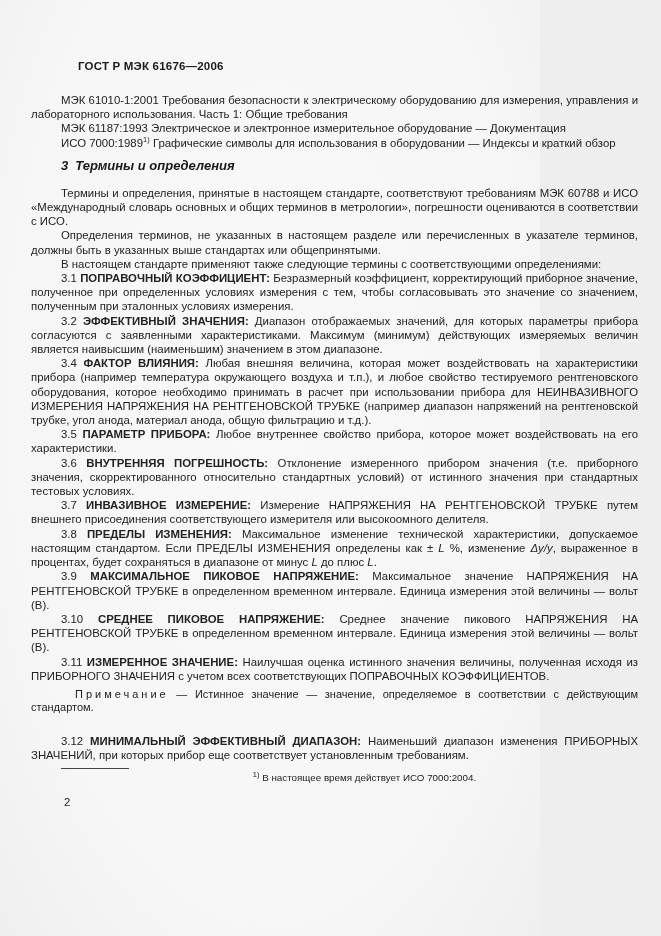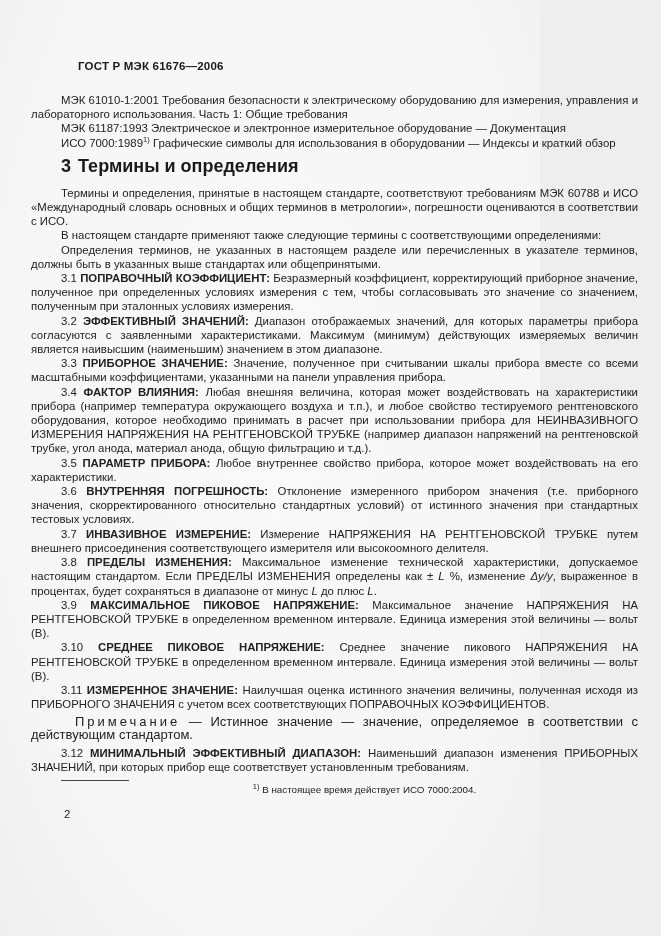--- a/index.html
+++ b/index.html
@@ -33,31 +33,32 @@
   }
   p.para {
     margin: 0;
     text-indent: 30px;
   }
   .b { font-weight: bold; }
   .i { font-style: italic; }
   sup { font-size: 7.5px; line-height: 0; vertical-align: super; }
   p.heading {
     margin: 8px 0 12px 0;
-    font-size: 18px;
+    font-size: 13px;
     line-height: 16px;
     font-weight: bold;
     text-indent: 30px;
     text-align: left;
     color: #1a1a1a;
+    font-style: italic;
   }
   .hgap { display: inline-block; width: 7px; }
   p.note {
-    margin: 5px 0 4px 0;
-    font-size: 13px;
+    margin: 5px 0 20px 0;
+    font-size: 11px;
     line-height: 12.8px;
     text-indent: 44px;
   }
   .note-label { letter-spacing: 3px; }
   .footnote-block {
     margin-top: 6px;
     text-align: center;
   }
   .footnote-rule {
     margin-left: 30px;
@@ -90,28 +91,27 @@
     <div>
         <p class="para"><span>МЭК 61010-1:2001 Требования безопасности к электрическому оборудованию для измерения, управления и лабораторного использования. Часть 1:  Общие требования</span></p>
         <p class="para"><span>МЭК 61187:1993  Электрическое и электронное измерительное оборудование —  Документация</span></p>
         <p class="para"><span>ИСО 7000:1989</span><sup>1)</sup><span> Графические символы для использования в оборудовании —  Индексы и краткий обзор</span></p>
       </div>
 
     <p class="heading"><span>3</span><span class="hgap"></span><span>Термины и определения</span></p>
 
     <div>
         <p class="para"><span>Термины и определения, принятые в настоящем стандарте, соответствуют требованиям МЭК 60788 и ИСО «Международный словарь основных и общих терминов в метрологии», погрешности оцениваются в соответствии с ИСО.</span></p>
+        <p class="para"><span>Определения терминов, не указанных в настоящем разделе или перечисленных в указателе терминов, должны быть в указанных выше стандартах или общепринятыми.</span></p>
         <p class="para"><span>В настоящем стандарте применяют также следующие термины с соответствующими определениями:</span></p>
-        <p class="para"><span>Определения терминов, не указанных в настоящем разделе или перечисленных в указателе терминов, должны быть в указанных выше стандартах или общепринятыми.</span></p>
       </div>
 
     <div>
         <p class="para"><span>3.1 </span><span class="b">ПОПРАВОЧНЫЙ КОЭФФИЦИЕНТ:  </span><span>Безразмерный коэффициент, корректирующий приборное значение, полученное при определенных условиях измерения с тем, чтобы согласовывать это значение со значением, полученным при эталонных условиях измерения.</span></p>
-        <p class="para"><span>3.2 </span><span class="b">ЭФФЕКТИВНЫЙ ЗНАЧЕНИЙ:  </span><span>Диапазон отображаемых значений, для которых параметры прибора согласуются с заявленными характеристиками. Максимум (минимум) действующих измеряемых величин является наивысшим (наименьшим) значением в этом диапазоне.</span></p>
-        <p class="para"><span>3.3 </span><span class="b">ПРИБОРНОЕ ЗНАЧЕНИЕ:  </span><span>Значение, полученное при считывании шкалы прибора вместе со всеми масштабными коэффициентами, указанными на панели управления прибора.</span></p>
+        <p class="para"><span>3.2 </span><span class="b">ЭФФЕКТИВНЫЙ ЗНАЧЕНИЯ:  </span><span>Диапазон отображаемых значений, для которых параметры прибора согласуются с заявленными характеристиками. Максимум (минимум) действующих измеряемых величин является наивысшим (наименьшим) значением в этом диапазоне.</span></p>
         <p class="para"><span>3.4 </span><span class="b">ФАКТОР ВЛИЯНИЯ:  </span><span>Любая внешняя величина, которая может воздействовать на характеристики прибора (например температура окружающего воздуха и т.п.), и любое свойство тестируемого рентгеновского оборудования, которое необходимо принимать в расчет при использовании прибора для НЕИНВАЗИВНОГО ИЗМЕРЕНИЯ НАПРЯЖЕНИЯ НА РЕНТГЕНОВСКОЙ ТРУБКЕ (например диапазон напряжений на рентгеновской трубке, угол анода, материал анода, общую фильтрацию и т.д.).</span></p>
         <p class="para"><span>3.5 </span><span class="b">ПАРАМЕТР ПРИБОРА:  </span><span>Любое внутреннее свойство прибора, которое может воздействовать на его характеристики.</span></p>
         <p class="para"><span>3.6 </span><span class="b">ВНУТРЕННЯЯ ПОГРЕШНОСТЬ:  </span><span>Отклонение измеренного прибором значения (т.е. приборного значения, скорректированного относительно стандартных условий) от истинного значения при стандартных тестовых условиях.</span></p>
         <p class="para"><span>3.7 </span><span class="b">ИНВАЗИВНОЕ ИЗМЕРЕНИЕ:  </span><span>Измерение НАПРЯЖЕНИЯ НА РЕНТГЕНОВСКОЙ ТРУБКЕ путем внешнего присоединения соответствующего измерителя или высокоомного делителя.</span></p>
         <p class="para"><span>3.8 </span><span class="b">ПРЕДЕЛЫ ИЗМЕНЕНИЯ:  </span><span>Максимальное изменение технической характеристики, допускаемое настоящим стандартом. Если ПРЕДЕЛЫ ИЗМЕНЕНИЯ определены как ± </span><span class="i">L</span><span> %, изменение  </span><span class="i">Δy/y</span><span>, выраженное в процентах, будет сохраняться в диапазоне от минус </span><span class="i">L</span><span> до плюс </span><span class="i">L</span><span>.</span></p>
         <p class="para"><span>3.9 </span><span class="b">МАКСИМАЛЬНОЕ ПИКОВОЕ НАПРЯЖЕНИЕ:  </span><span>Максимальное значение НАПРЯЖЕНИЯ НА РЕНТГЕНОВСКОЙ ТРУБКЕ в определенном временном интервале. Единица измерения этой величины —  вольт (В).</span></p>
         <p class="para"><span>3.10 </span><span class="b">СРЕДНЕЕ ПИКОВОЕ НАПРЯЖЕНИЕ:  </span><span>Среднее значение пикового НАПРЯЖЕНИЯ НА РЕНТГЕНОВСКОЙ ТРУБКЕ в определенном временном интервале. Единица измерения этой величины —  вольт (В).</span></p>
         <p class="para"><span>3.11 </span><span class="b">ИЗМЕРЕННОЕ ЗНАЧЕНИЕ:  </span><span>Наилучшая оценка истинного значения величины, полученная исходя из ПРИБОРНОГО ЗНАЧЕНИЯ с учетом всех соответствующих ПОПРАВОЧНЫХ КОЭФФИЦИЕНТОВ.</span></p>
         <p class="note"><span class="note-label">Примечание</span> — <span>Истинное значение — значение, определяемое в соответствии с действующим стандартом.</span></p>
         <p class="para"><span>3.12 </span><span class="b">МИНИМАЛЬНЫЙ  ЭФФЕКТИВНЫЙ  ДИАПАЗОН:  </span><span>Наименьший диапазон изменения ПРИБОРНЫХ ЗНАЧЕНИЙ, при которых прибор еще соответствует установленным требованиям.</span></p>

